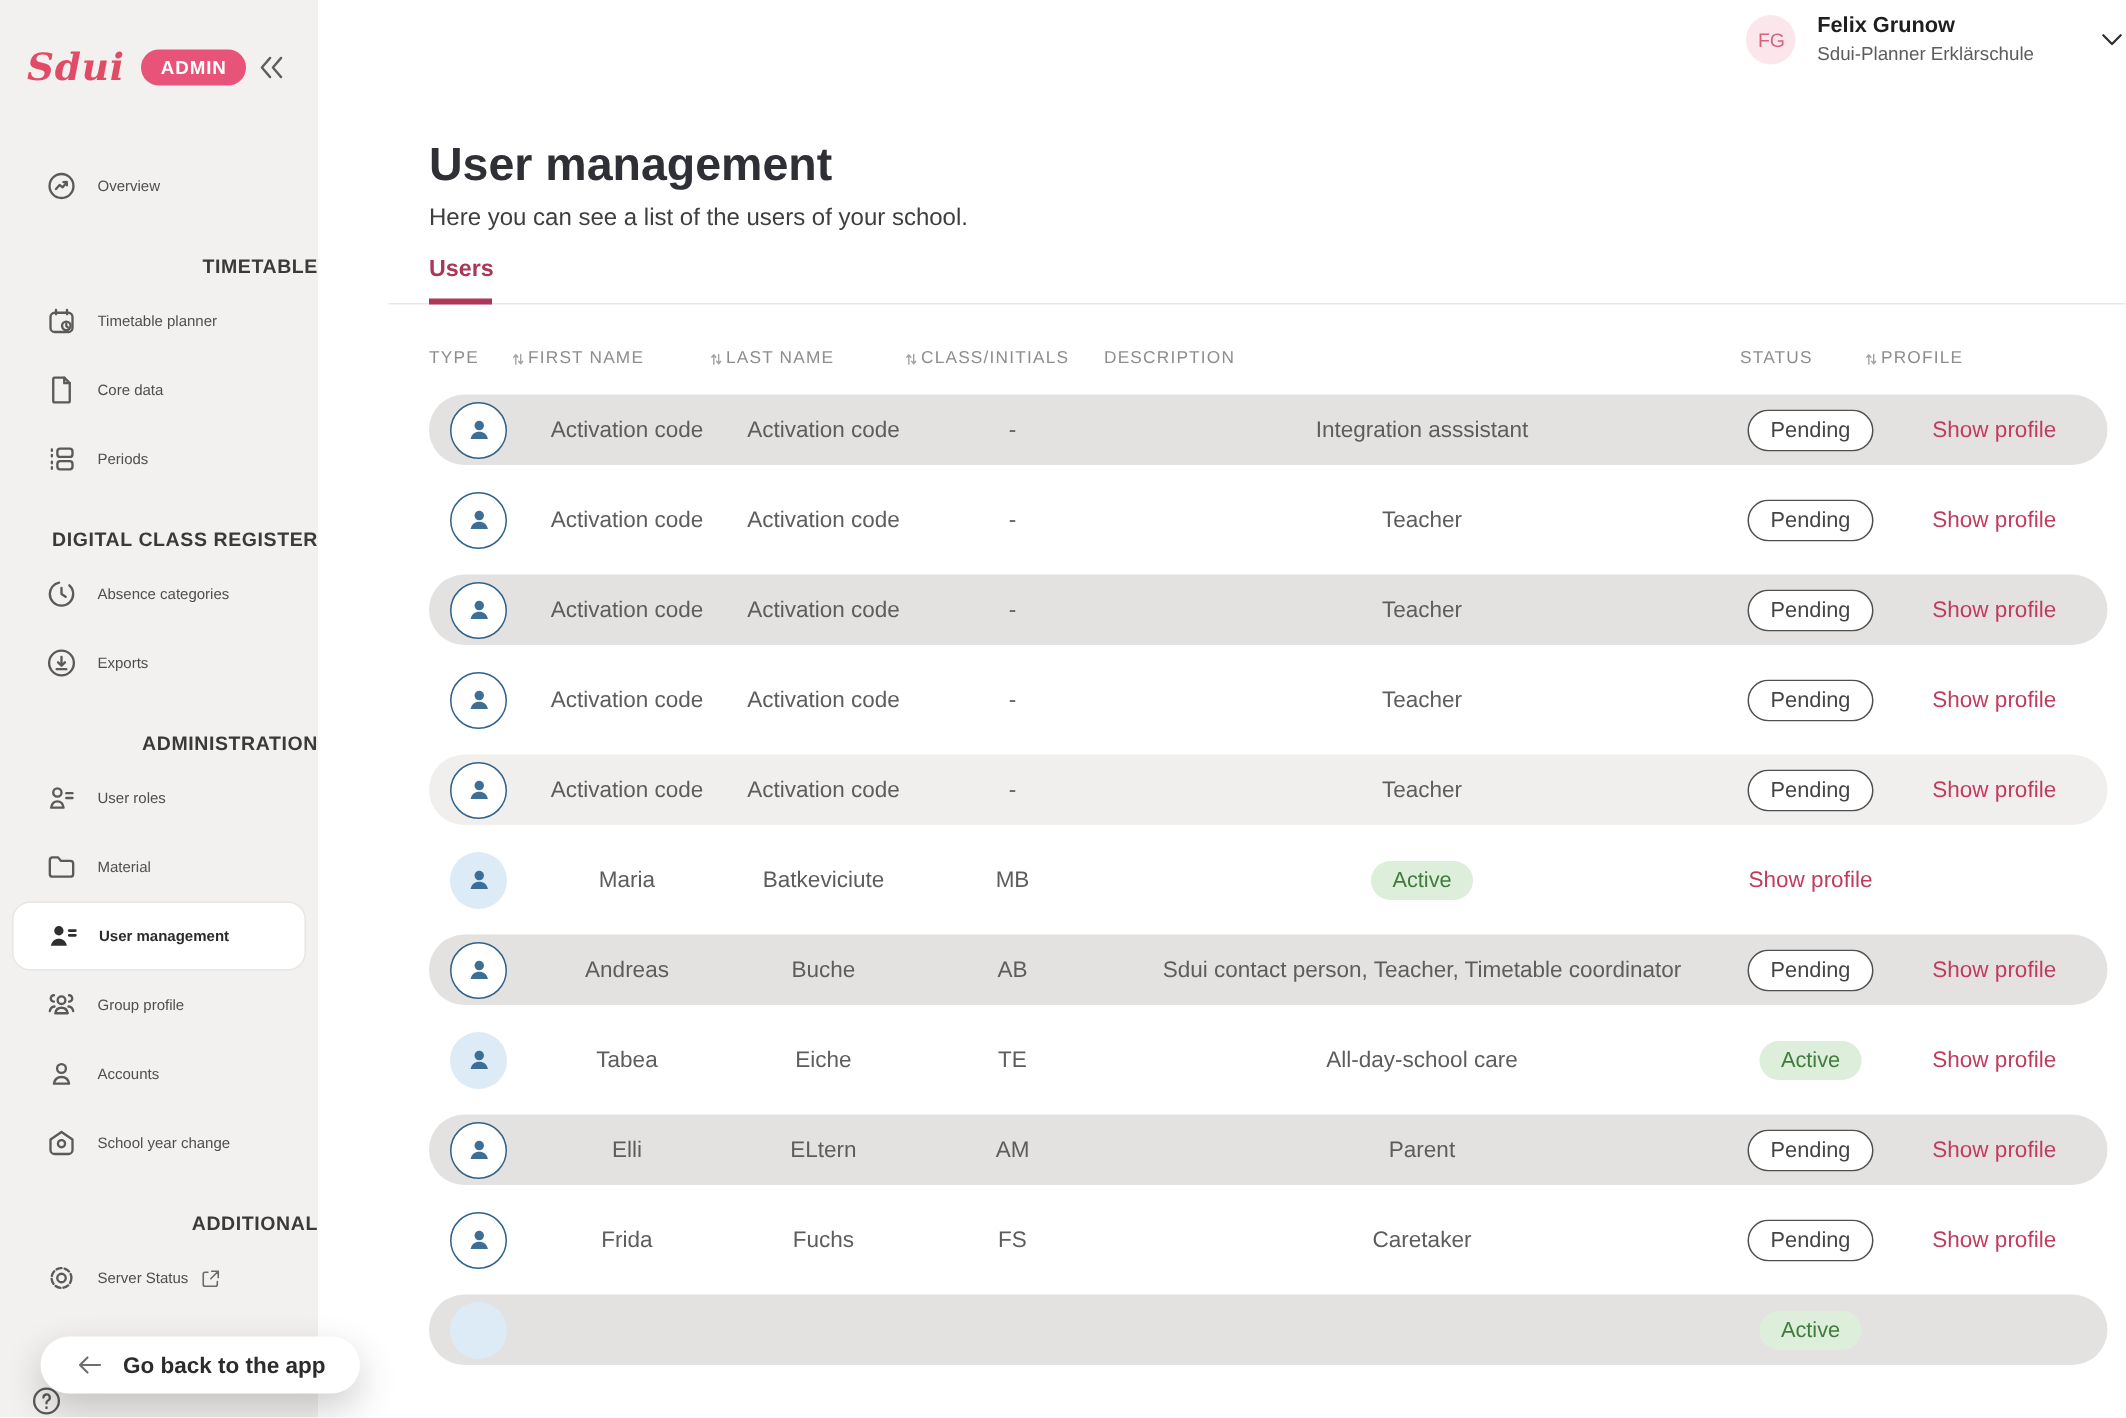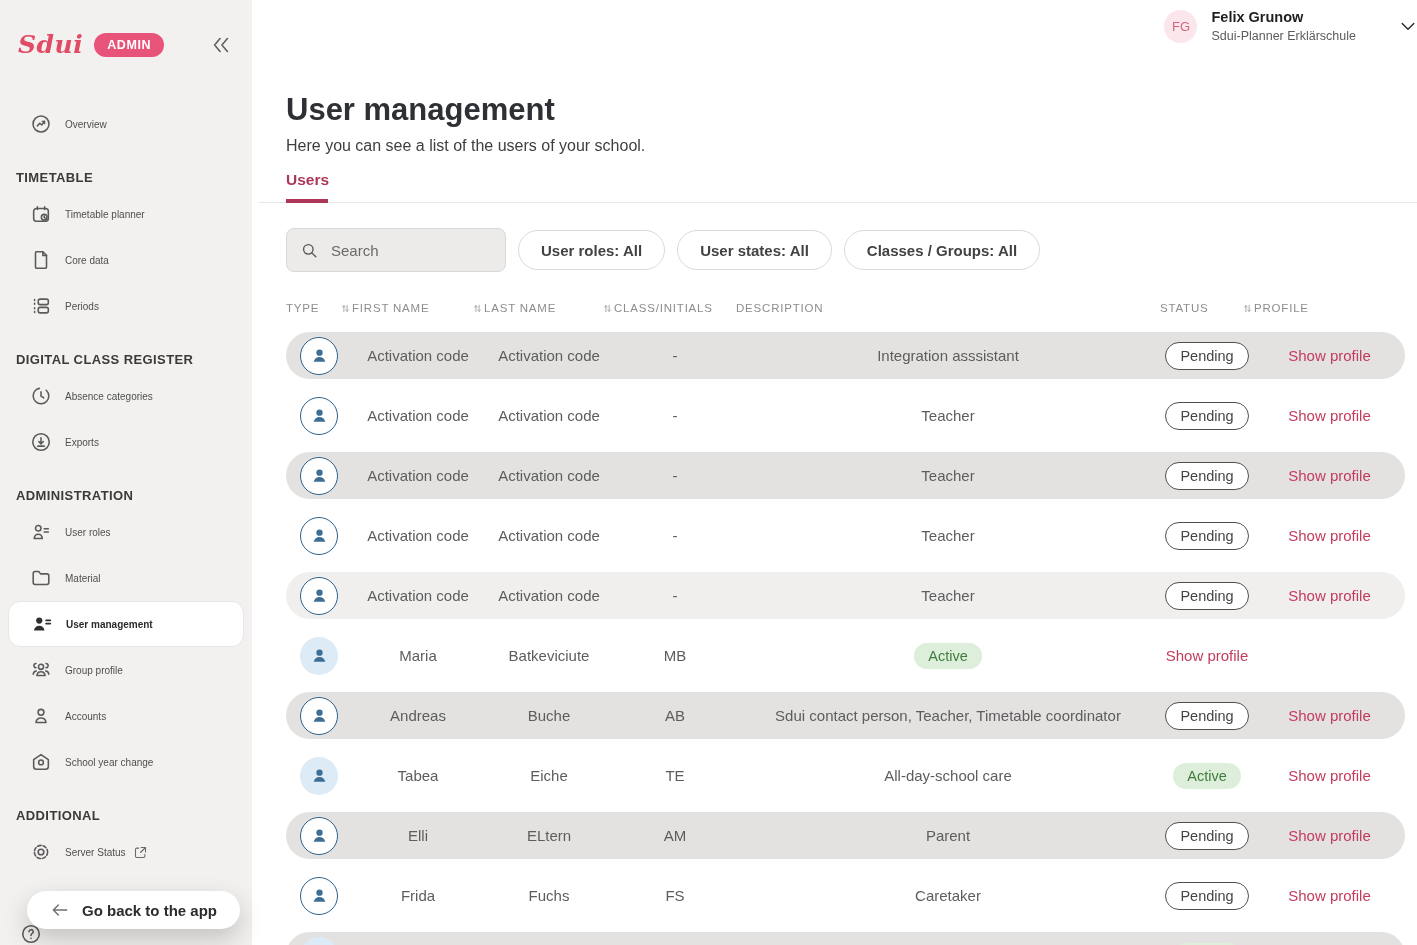--- a/index.html
+++ b/index.html
@@ -4,27 +4,27 @@
 <style>
   * { box-sizing: border-box; }
   html,body { margin:0; padding:0; }
   body {
     width:1417px; height:945px; overflow:hidden; position:relative;
     font-family:"Liberation Sans", sans-serif; background:#fff; color:#333;
   }
   svg { display:block; width:100%; height:100%; }
 
   
-  .sidebar { position:absolute; left:0; top:0; width:252px; height:945px; background:var(--sidebar-bg); }
+  .sidebar { position:absolute; left:0; top:0; width:212px; height:945px; background:var(--sidebar-bg); }
   .logo-row { display:flex; align-items:center; padding:30px 20px 0 18px; }
   .logo { font-family:"DejaVu Serif", serif; font-style:italic; font-weight:bold; font-size:25px; color:var(--logo-pink); letter-spacing:.5px; }
   .admin-badge { margin-left:11px; background:var(--accent-pink); color:#fff; font-size:12.5px; font-weight:bold; letter-spacing:.6px; padding:5px 13px; border-radius:999px; }
   .collapse-btn { margin-left:auto; width:22px; height:22px; color:#5e5e5e; cursor:pointer; }
   .nav { margin-top:42px; }
-  .nav-section { font-size:13px; font-weight:bold; color:#3a3a3a; letter-spacing:.4px; padding-left:16px; margin-top:18px; height:26px; line-height:26px; }
+  .nav-section { font-size:13px; font-weight:bold; color:#3a3a3a; letter-spacing:.4px; padding-left:16px; margin-top:18px; height:26px; line-height:26px;text-align:right; }
   .nav-item { display:flex; align-items:center; height:46px; margin:0 8px; padding-left:22px; border-radius:12px; color:#4f4f4f; cursor:pointer; }
   .nav-icon { width:22px; height:22px; margin-right:13px; color:#5a5a5a; flex:none; }
   .nav-label { font-size:10px; white-space:nowrap; }
   .nav-item.active { background:#fff; border:1px solid #e8e6e4; }
   .nav-item.active .nav-label { font-weight:bold; color:#2b2b2b; }
   .nav-item.active .nav-icon { color:#2f2f2f; }
   .ext-icon { width:15px; height:15px; margin-left:7px; color:#6a6a6a; flex:none; }
   .back-pill { position:absolute; left:27px; bottom:16px; width:213px; height:38px; background:#fff; border-radius:19px;
     display:flex; align-items:center; justify-content:center; gap:12px; box-shadow:0 10px 26px rgba(0,0,0,.20); cursor:pointer; z-index:5; }
   .back-arrow { width:20px; height:20px; color:#6f6f6f; }
@@ -259,34 +259,20 @@
     <h1 class="page-title">User management</h1>
     <div class="page-sub">Here you can see a list of the users of your school.</div>
 
     <div class="tab-row">
       <span class="tab-label">Users</span>
       <div class="tab-divider">
         <div class="tab-underline"></div>
       </div>
     </div>
 
-    <div class="filters">
-      <div class="search-box">
-        <span class="search-icon">
-            <svg viewBox="0 0 24 24" fill="none" stroke="currentColor" stroke-width="1.7" stroke-linecap="round" stroke-linejoin="round">
-              <circle cx="10.5" cy="10.5" r="6"></circle>
-              <path d="M15 15l5 5"></path>
-            </svg>
-          </span>
-        <input class="search-input" type="text" placeholder="Search" style="">
-      </div>
-      <div class="pill">User roles: All</div>
-      <div class="pill">User states: All</div>
-      <div class="pill">Classes / Groups: All</div>
-    </div>
 
     <div class="table">
       <div class="grid-cols" id="thead">
           <div class="th">
             <span>TYPE</span>
             <span class="sort-icon">
               <svg viewBox="0 0 24 24" fill="none" stroke="currentColor" stroke-width="1.7" stroke-linecap="round" stroke-linejoin="round">
                 <path d="M9 18V7M6.5 9.5L9 6.5l2.5 3"></path>
                 <path d="M15 6v11M12.5 14.5L15 17.5l2.5-3"></path>
               </svg>

